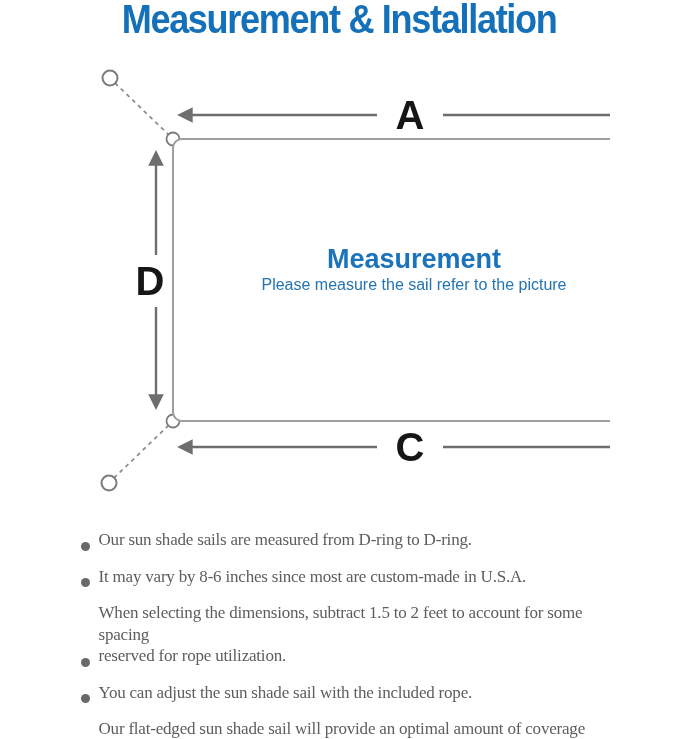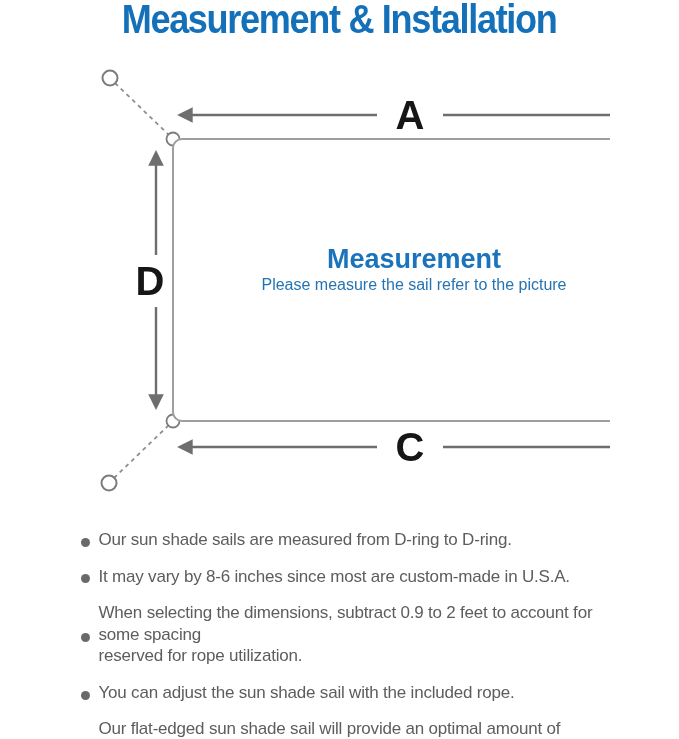--- a/index.html
+++ b/index.html
@@ -59,27 +59,28 @@
     position: absolute;
     top: 529px;
     left: 11px;
     right: 5px;
     margin: 0;
     padding: 0;
     list-style: none;
   }
   .notes li {
     display: flex;
-    align-items: center;
+    align-items: flex-end;
     gap: 9px;
     margin-bottom: 15px;
     color: #5d5d5d;
     font-size: 17px;
     line-height: 1.27;
     letter-spacing: -0.2px;
+    font-family: Liberation Serif, serif;
   }
   .notes li:last-child { margin-bottom: 0; }
   .dot {
     flex: 0 0 9px;
     width: 9px;
     height: 9px;
     border-radius: 50%;
     background: #696969;
     margin-top: 5px;
   }
@@ -146,21 +147,21 @@
     <li>
       <span class="dot"></span>
       <span class="note-text">Our sun shade sails are measured from D-ring to D-ring.</span>
     </li>
     <li>
       <span class="dot"></span>
       <span class="note-text">It may vary by 8-6 inches since most are custom-made in U.S.A.</span>
     </li>
     <li>
       <span class="dot"></span>
-      <span class="note-text">When selecting the dimensions, subtract 0.9 to 2 feet to account for some spacing
+      <span class="note-text">When selecting the dimensions, subtract 1.5 to 2 feet to account for some spacing
 reserved for rope utilization.</span>
     </li>
     <li>
       <span class="dot"></span>
       <span class="note-text">You can adjust the sun shade sail with the included rope.</span>
     </li>
     <li>
       <span class="dot"></span>
       <span class="note-text">Our flat-edged sun shade sail will provide an optimal amount of coverage above
 the area it’ s placed.</span>

